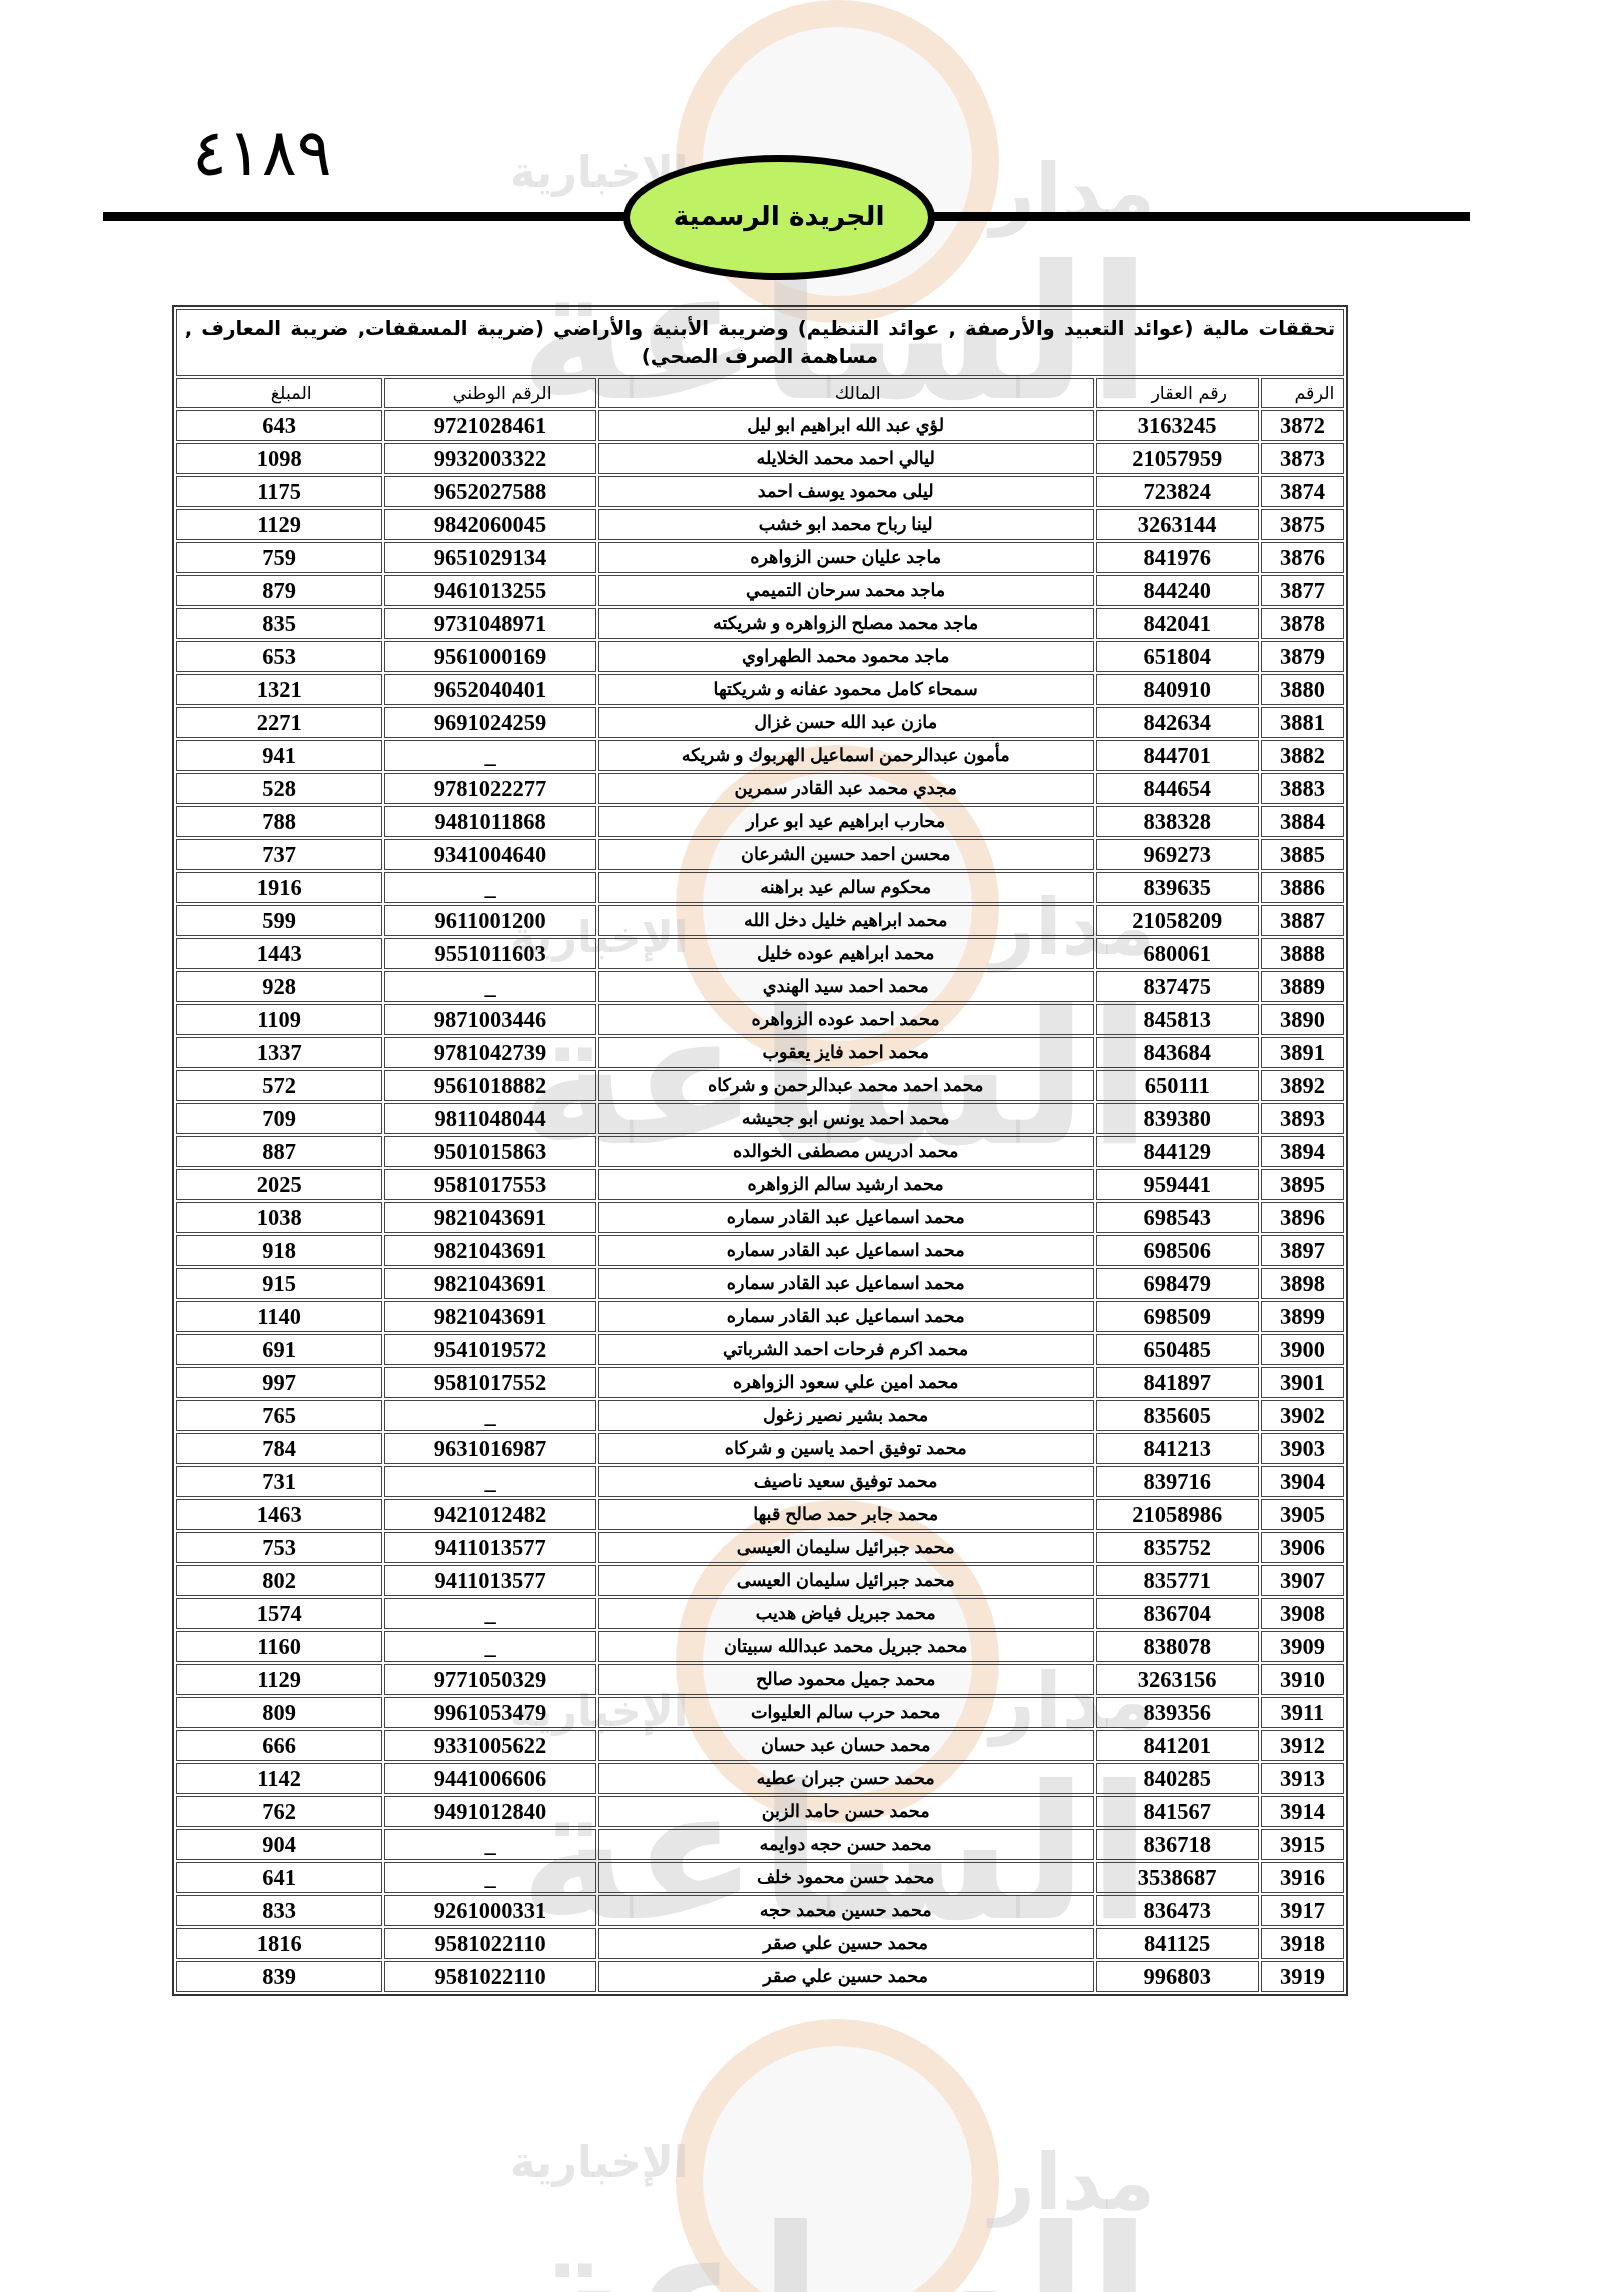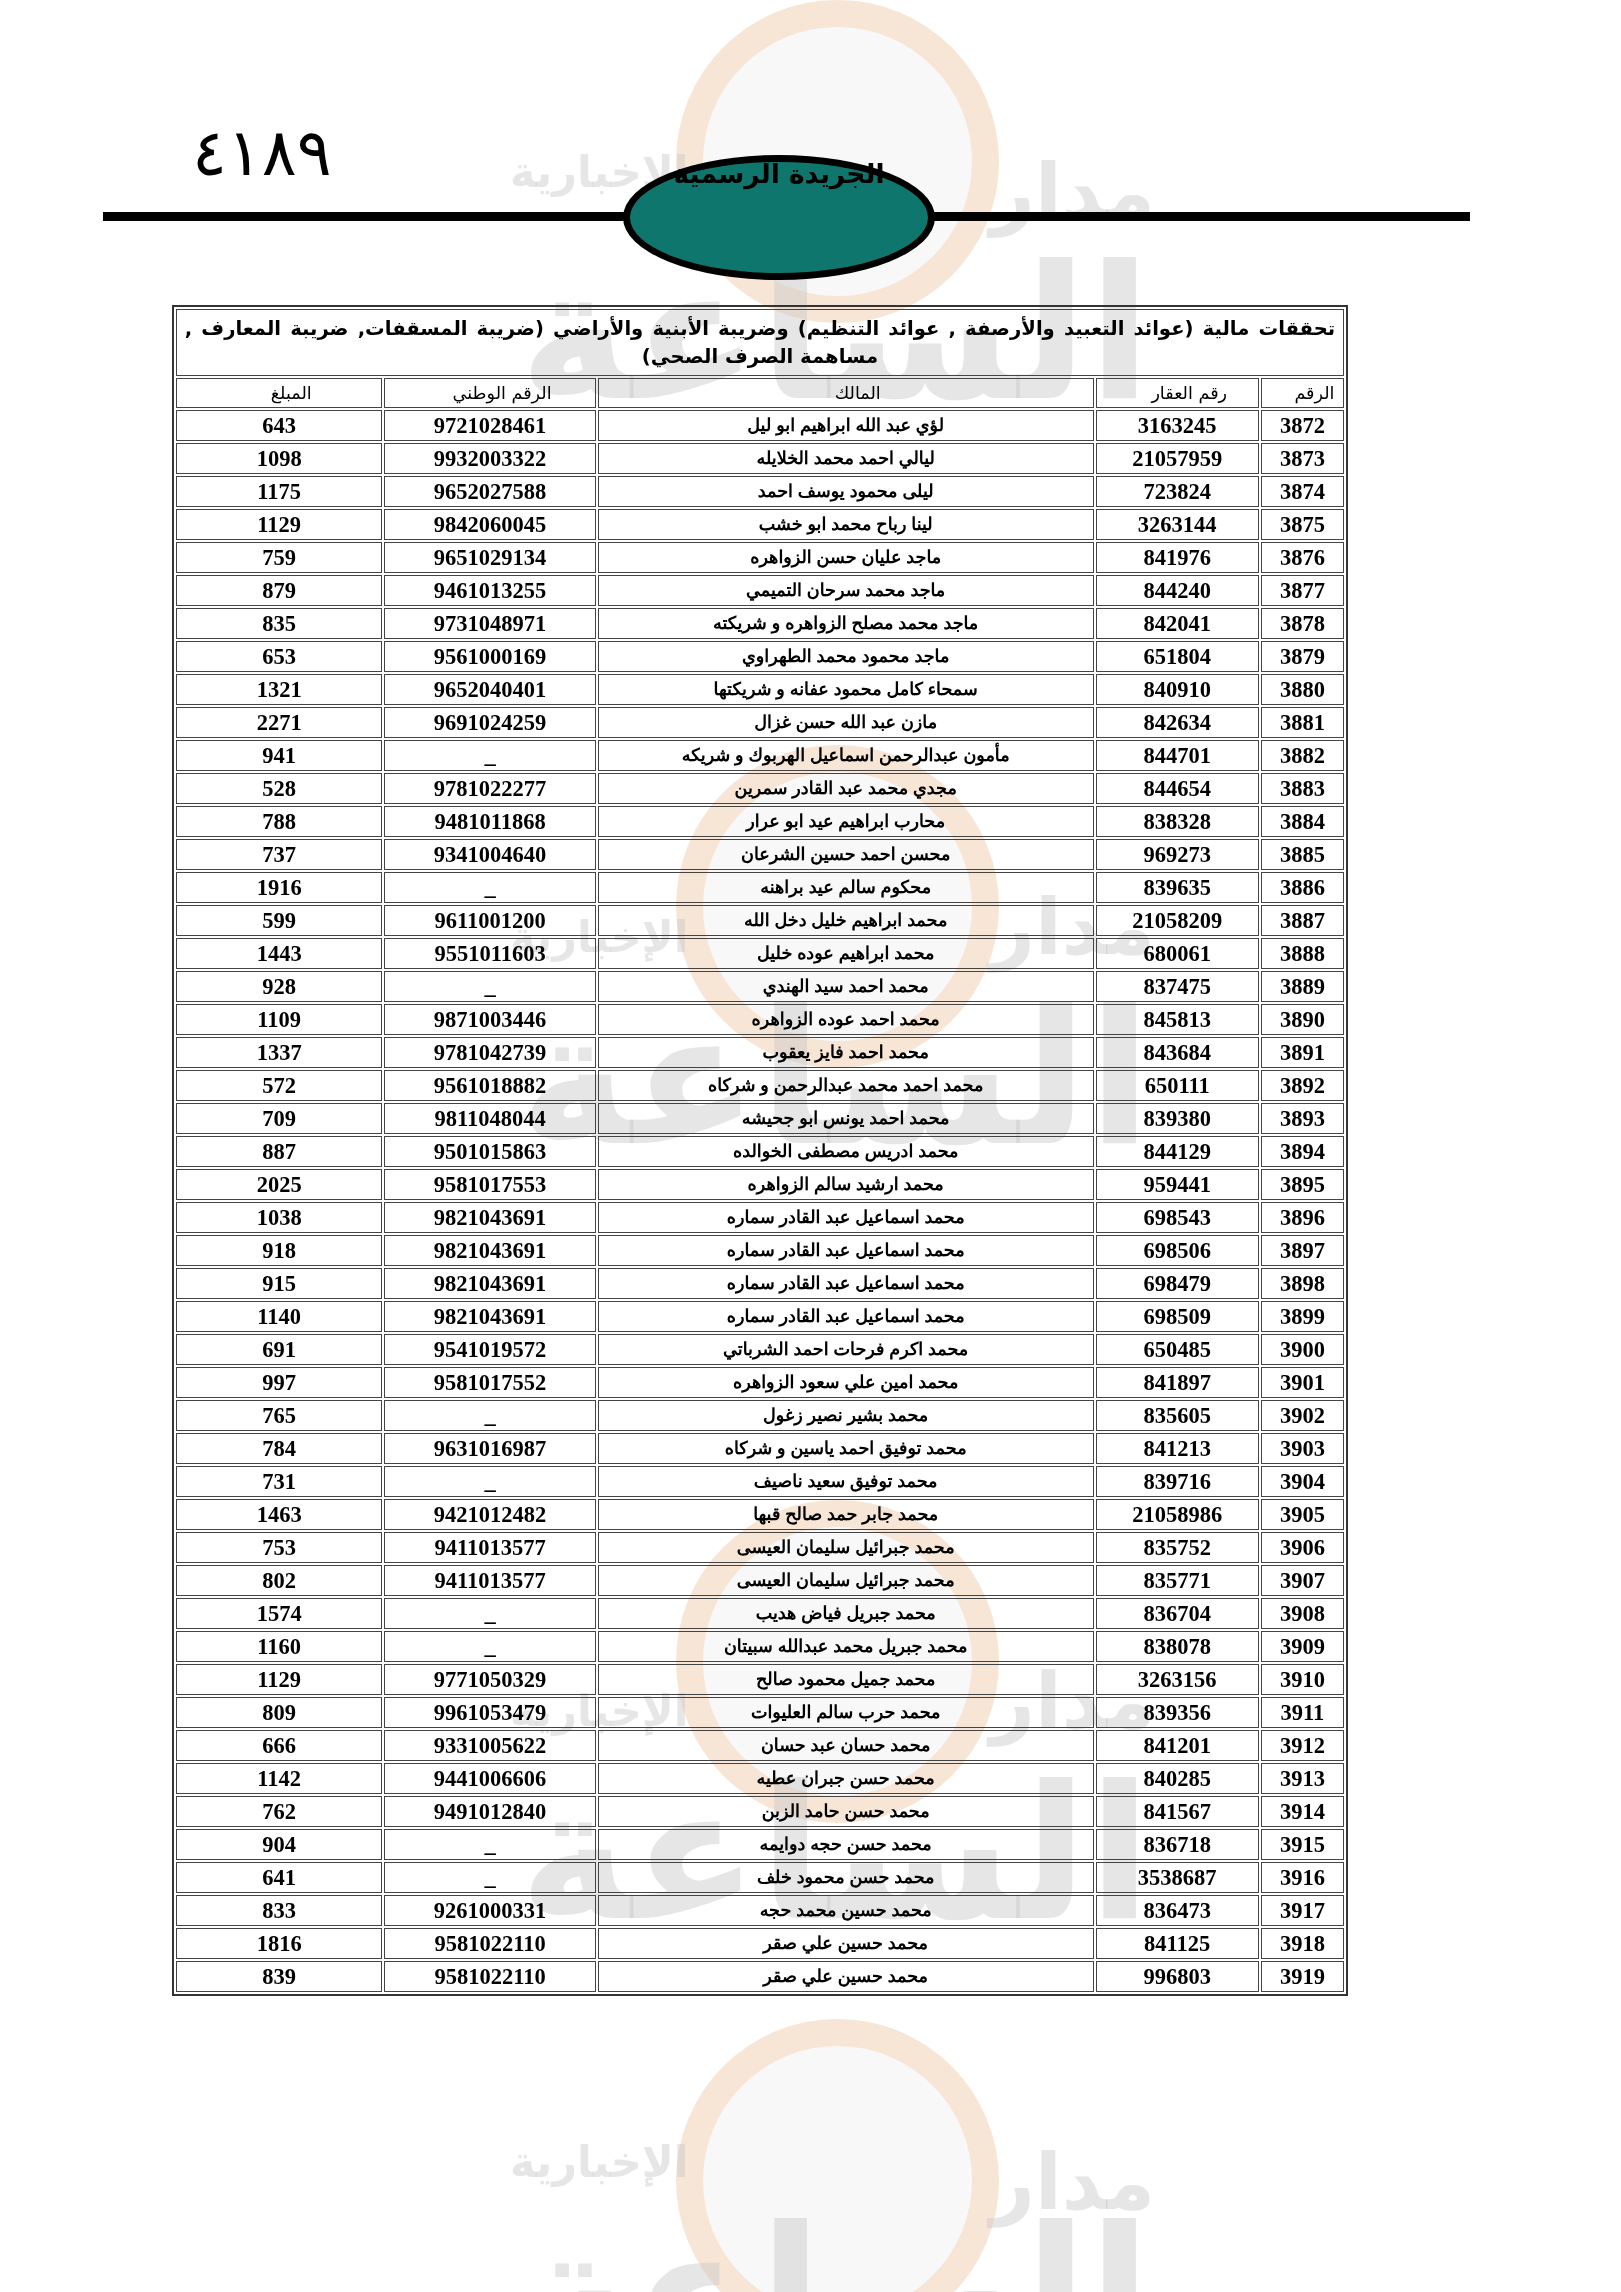--- a/index.html
+++ b/index.html
@@ -63,24 +63,24 @@
       z-index: 2;
     }
     .masthead-ellipse {
       position: absolute;
       left: 623px;
       top: 155px;
       width: 312px;
       height: 125px;
       border: 7.8px solid #000;
       border-radius: 50%;
-      background: #0f766e;
+      background: #bef264;
       box-sizing: border-box;
       display: flex;
-      align-items: flex-start;
+      align-items: center;
       justify-content: center;
       z-index: 3;
     }
     .masthead-title {
       font-family: "DejaVu Sans", sans-serif;
       font-size: 26.5px;
       font-weight: bold;
       direction: rtl;
       margin-top: -3.9px;
     }

